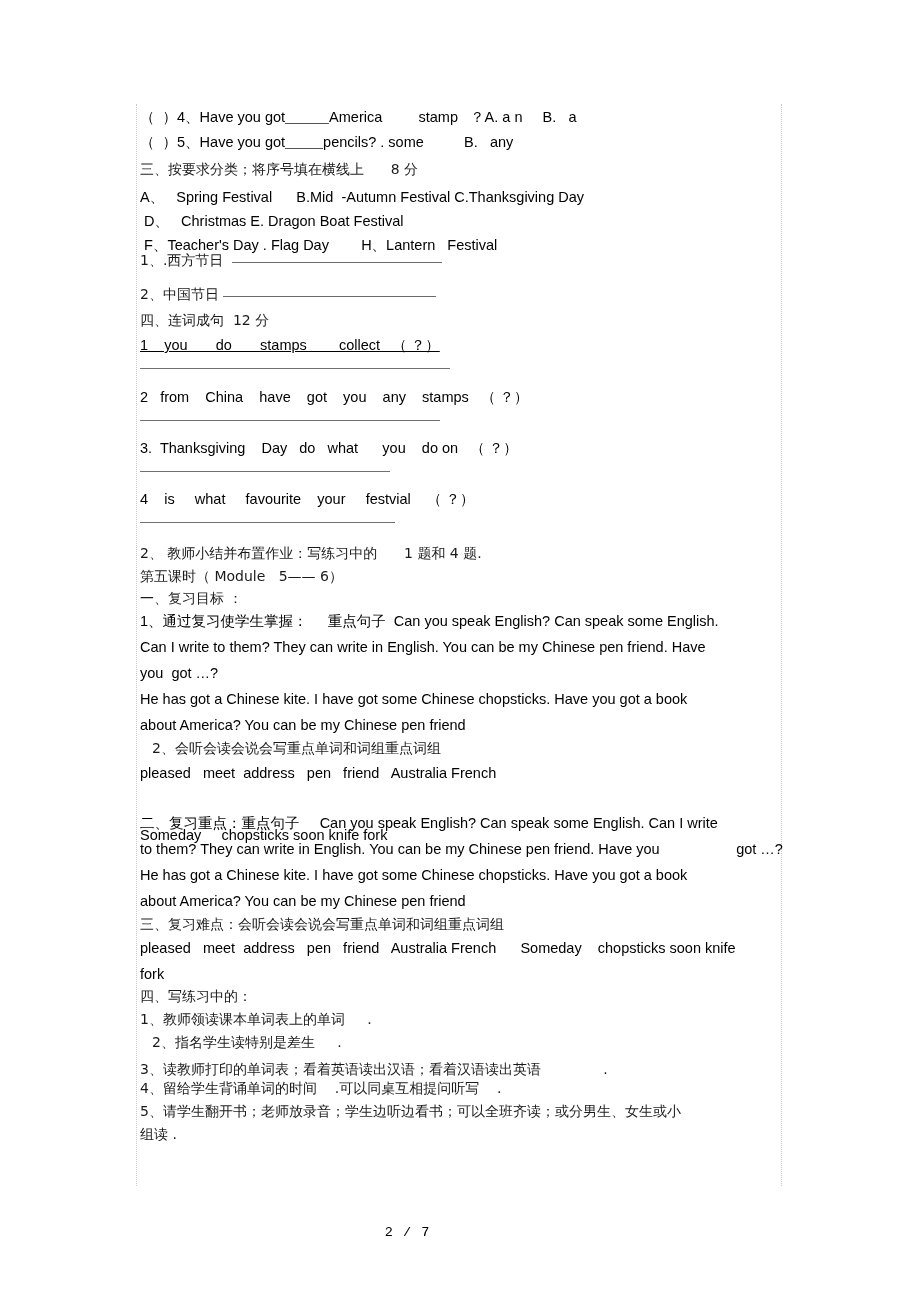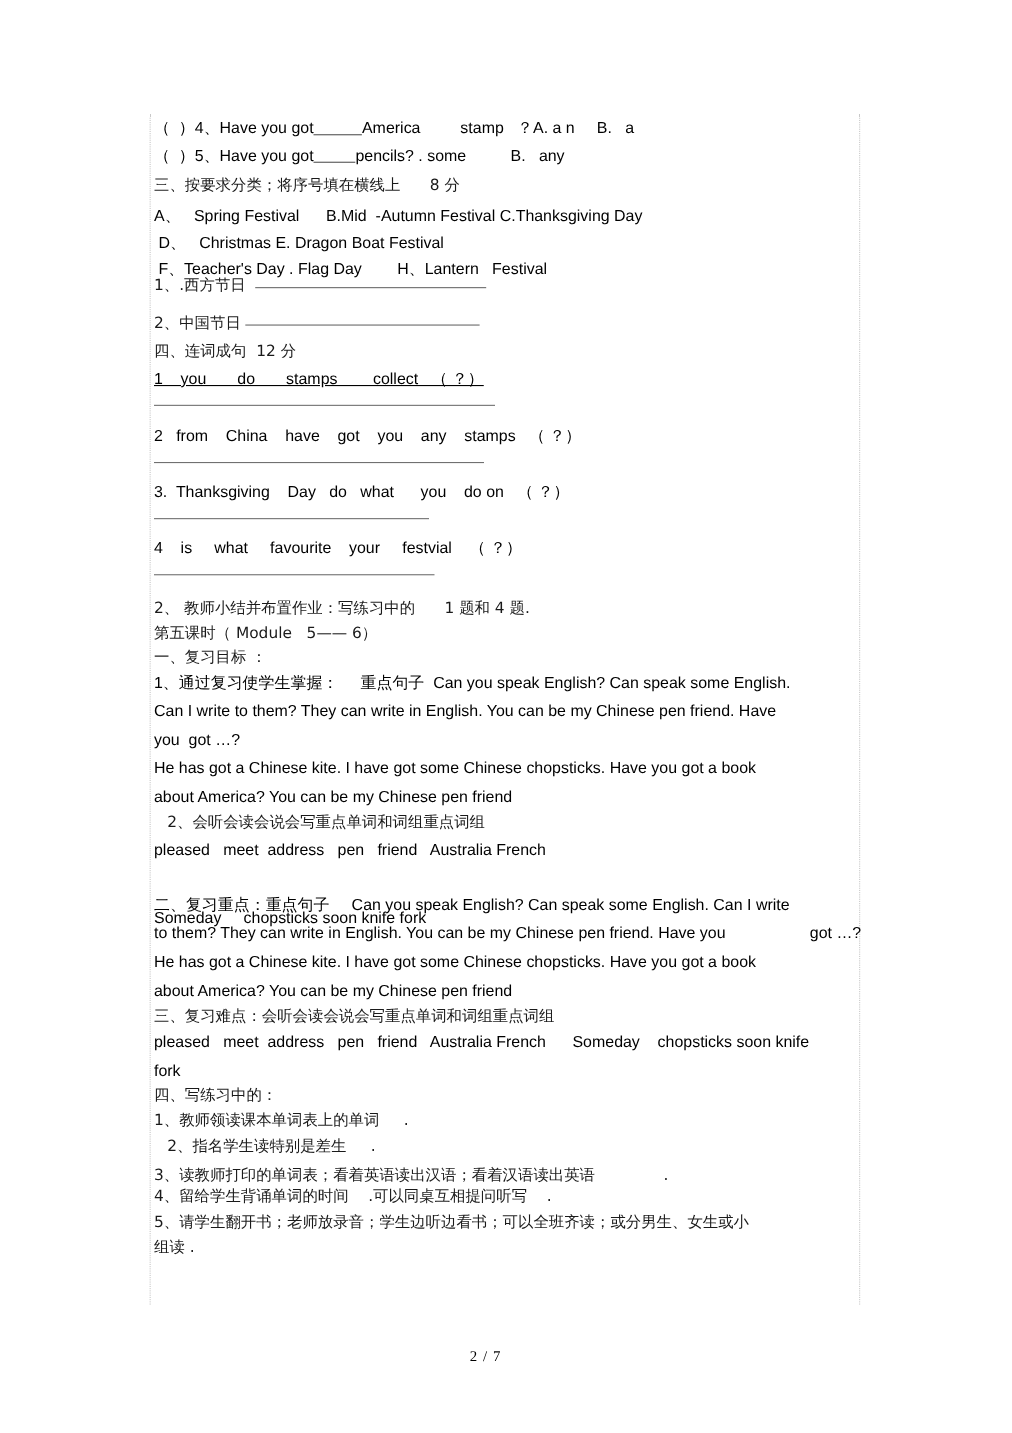--- a/index.html
+++ b/index.html
@@ -77,22 +77,21 @@
   }
 
   .pagenum {
     position: absolute;
     left: 0;
     top: 1225px;
     width: 815px;
     text-align: center;
     font-size: 13.5px;
     letter-spacing: 1px;
-    font-family: Liberation Serif, serif;
-    padding-left: 34px;
+    font-family: Liberation Mono, monospace;
   }
 </style>
 </head>
 <body>
 
 <div id="page-frame"></div>
 
 <div id="content">
     <div class="ln en" style="position: absolute; left: 0px; top: 0px;"><span>（  ）4、Have you got</span><span class="blank-s"></span><span>America         stamp   ？A. a n     B.   a</span></div>
     <div class="ln en" style="position: absolute; left: 0px; top: 25px;"><span>（  ）5、Have you got</span><span class="blank-s w38"></span><span>pencils? . some          B.   any</span></div>

